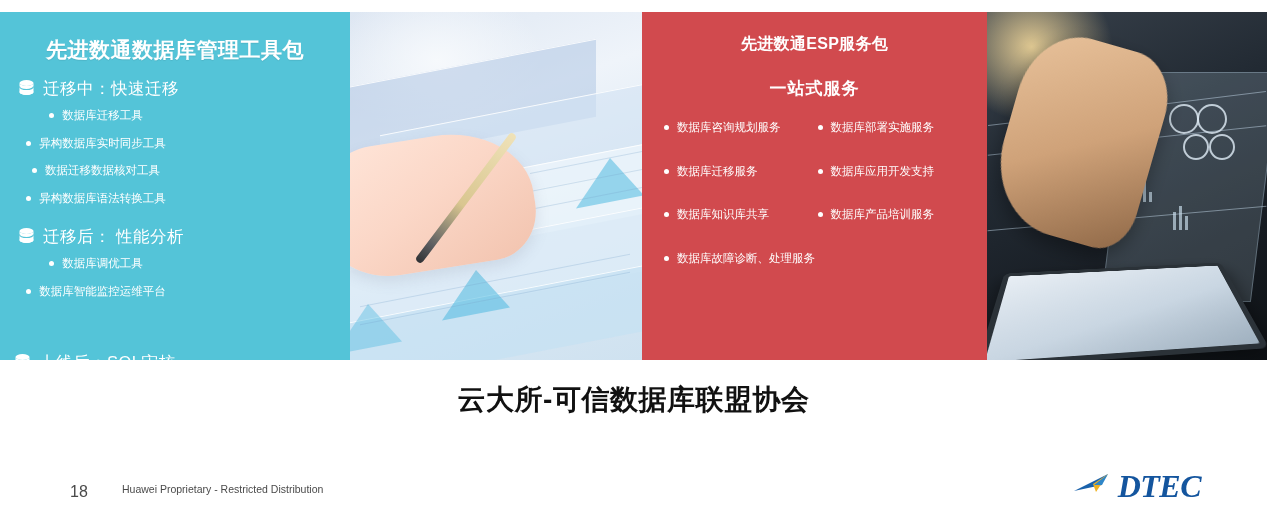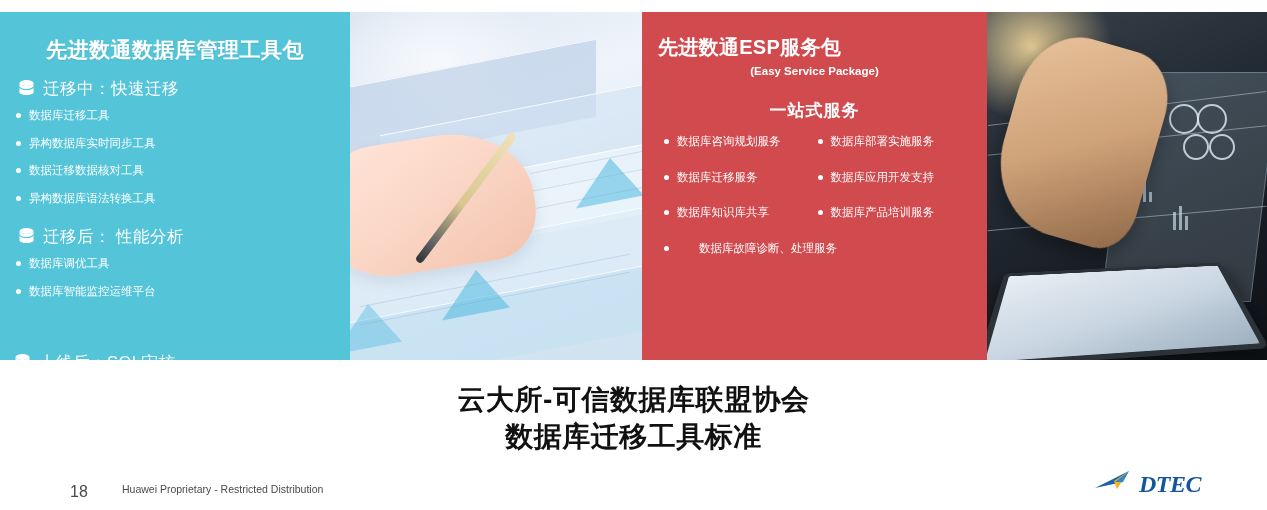--- a/index.html
+++ b/index.html
@@ -42,58 +42,60 @@
   .sec-head.tight { margin-left: 0px; margin-top: 39px; }
   .db-icon { display: inline-block; width: 17px; height: 20px; margin-right: 8px; flex: 0 0 auto; }
 
   .bullets { display: flex; flex-wrap: wrap; padding-left: 2px; }
   .bullets .bi {
     display: flex; align-items: center;
     color: #ffffff;
     font-size: 11.5px;
     line-height: 1;
     margin: 0 4px 16px 0;
+    justify-content: center;
   }
   .bullets.two .bi { width: 50%; }
   .bullets.one .bi { width: 100%; }
   .dot {
     width: 5px; height: 5px; border-radius: 50%;
     background: #ffffff; margin-right: 8px; flex: 0 0 auto;
   }
 
   
   .panel-photo-l { left: 350px; width: 292px; background: #eef3f8; }
   .panel-photo-r { left: 987px; width: 280px; background: #1d2329; }
 
   
   .panel-red {
     left: 642px; width: 345px;
     background: #d14a4e;
     padding: 22px 16px 0 16px;
   }
   .red-title {
-    color: #fff; font-size: 20px; font-weight: bold;
-    letter-spacing: .3px;
+    color: #fff; font-size: 16px; font-weight: bold;
+    text-align: center; letter-spacing: .3px;
   }
   .red-sub {
     color: #fff; font-size: 11.5px; font-weight: bold;
     text-align: center; margin-top: 4px;
   }
   .red-head2 {
     color: #fff; font-size: 17px; font-weight: bold;
     text-align: center; margin: 22px 0 14px 0; letter-spacing: 1px;
   }
   .red-bullets { display: flex; flex-wrap: wrap; padding-left: 6px; }
   .red-bullets .bi {
     display: flex; align-items: center;
     color: #ffffff; font-size: 11.5px; line-height: 1;
     margin-bottom: 24px;
+    margin-top: 8px;
   }
   .red-bullets .bi.half { width: 50%; }
-  .red-bullets .bi.full { width: 100%; gap: 22px; }
+  .red-bullets .bi.full { width: 100%; }
 
   
   .photo-l-bg {
     position: absolute; inset: 0;
     background:
       radial-gradient(ellipse 150px 110px at 30% 14%, #f6f9fc 0%, rgba(246,249,252,0) 70%),
       linear-gradient(160deg, #dde6f2 0%, #eff4fa 32%, #dce9f4 62%, #cfe2f0 100%);
   }
   .paper {
     position: absolute; background: rgba(255,255,255,.55);
@@ -189,21 +191,21 @@
     font-size: 10.5px; color: #4a4a4a;
   }
   .logos {
     position: absolute; right: 66px; top: 468px;
     display: flex; align-items: center; gap: 28px;
   }
   .dtec { display: flex; align-items: center; gap: 2px; }
   .dtec-word {
     font-family: "Liberation Serif", "DejaVu Serif", serif;
     font-style: italic; font-weight: bold;
-    font-size: 24px; color: #14559e; letter-spacing: -.5px;
+    font-size: 32px; color: #14559e; letter-spacing: -.5px;
   }
   .huawei { display: flex; align-items: center; gap: 9px; }
   .huawei-word {
     font-size: 24px; font-weight: bold; color: #111; letter-spacing: .5px;
   }
 </style>
 </head>
 <body>
 
 <div class="slide">
@@ -296,21 +298,20 @@
       <div class="gridline" style="left:180px;top:168px;width:112px;"></div>
       <div class="gridline" style="left:180px;top:186px;width:112px;"></div>
       <div class="gridline" style="left:10px;top:268px;width:270px;"></div>
       <div class="gridline" style="left:10px;top:286px;width:270px;"></div>
       <div class="hand"></div>
       <div class="pen"></div>
     </div>
 
     <div class="panel panel-red">
       <div class="red-title">先进数通ESP服务包</div>
-      <div class="red-sub">(Easy Service Package)</div>
       <div class="red-head2">一站式服务</div>
 
       <div class="red-bullets">
         <div class="bi half">
           <span class="dot"></span>
           <span>数据库咨询规划服务</span>
         </div>
         <div class="bi half">
           <span class="dot"></span>
           <span>数据库部署实施服务</span>
@@ -362,21 +363,20 @@
       <div class="minibar" style="left:50px;top:164px;width:3px;height:18px;"></div>
       <div class="minibar" style="left:56px;top:174px;width:3px;height:8px;"></div>
       <div class="tablet"></div>
       <div class="finger"></div>
     </div>
 
   </div>
 
   <div class="big-title">
     <div>云大所-可信数据库联盟协会</div>
-    <div>数据库迁移工具标准</div>
   </div>
 
   <div class="pg-num">18</div>
   <div class="pg-note">Huawei Proprietary - Restricted Distribution</div>
 
   <div class="logos">
     <div class="dtec">
       <span>
         <svg width="44" height="28" viewBox="0 0 44 28">
           <path d="M2 20 L36 3 L22 14 L30 14 Z" fill="#1a62ab"></path>

